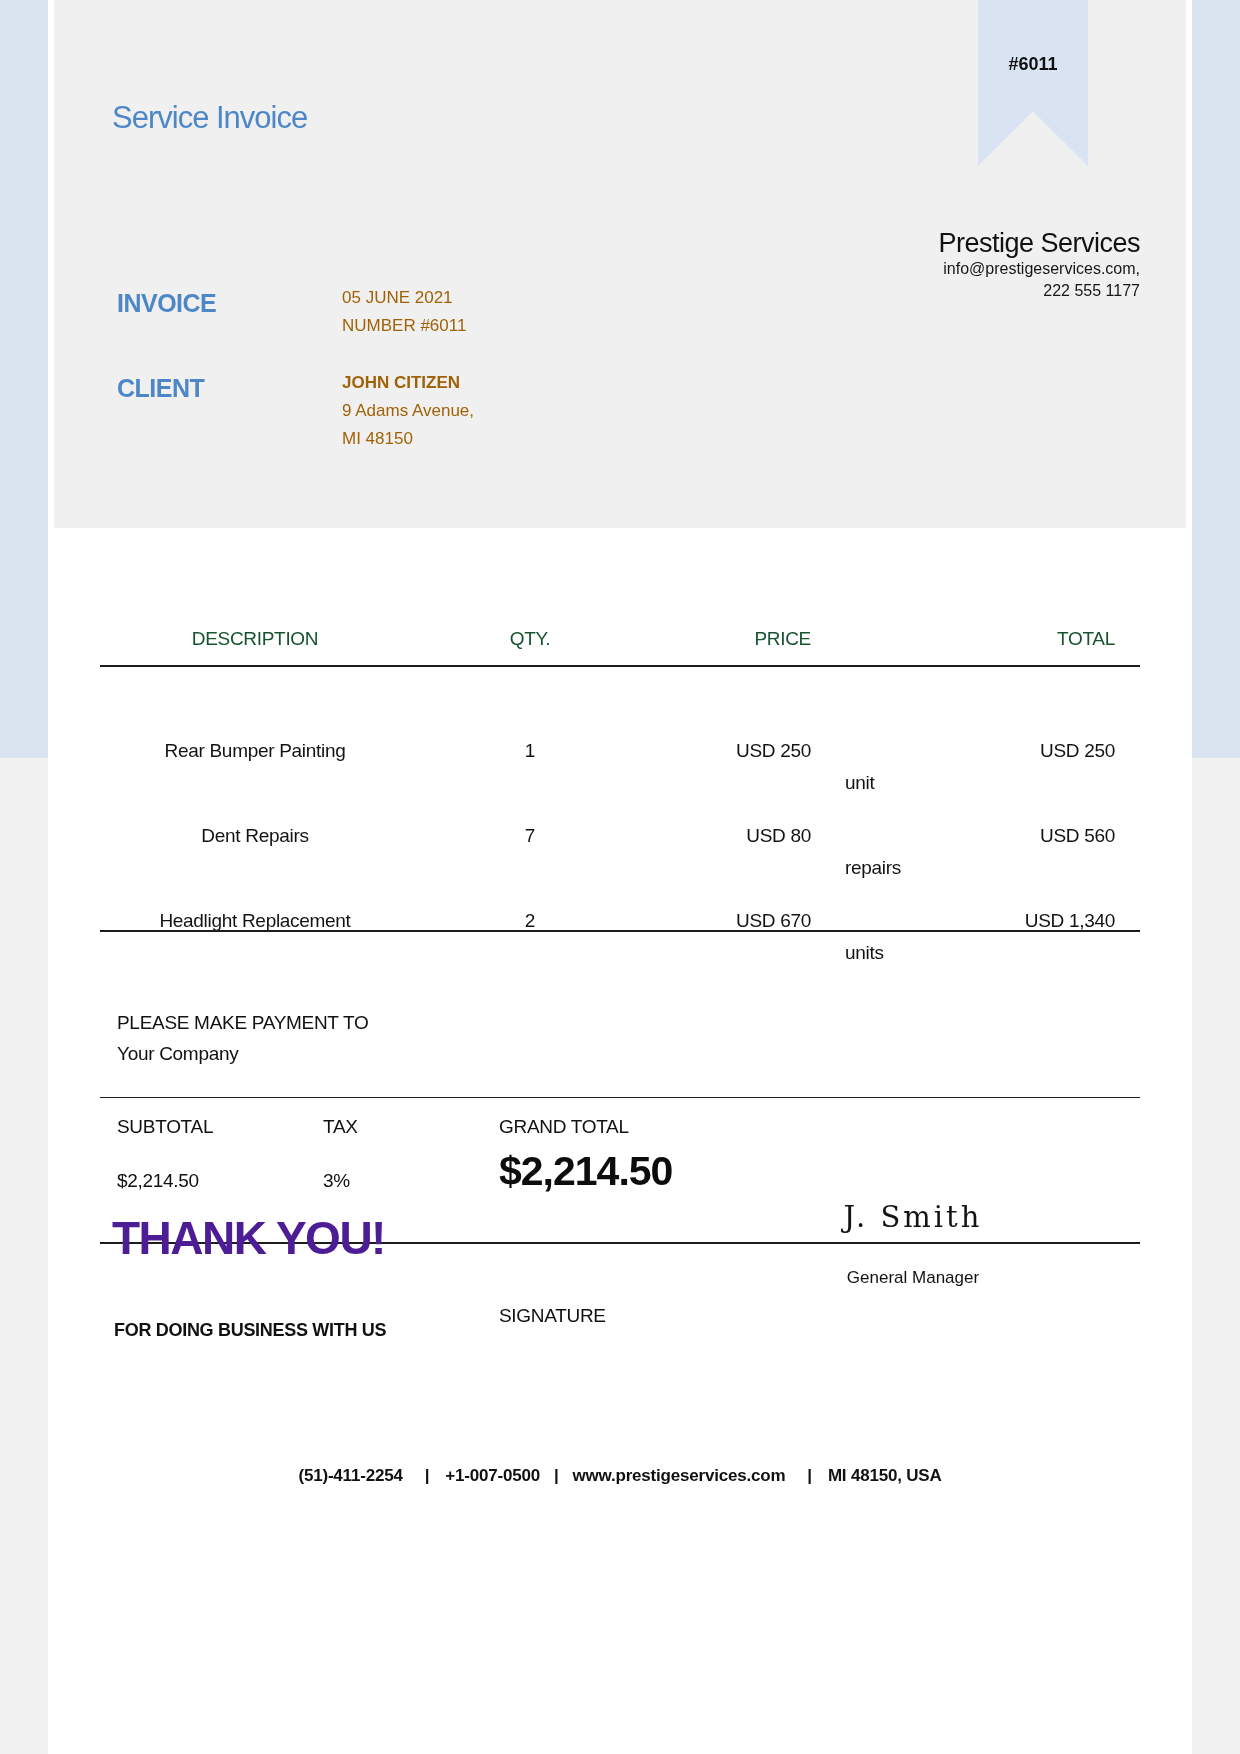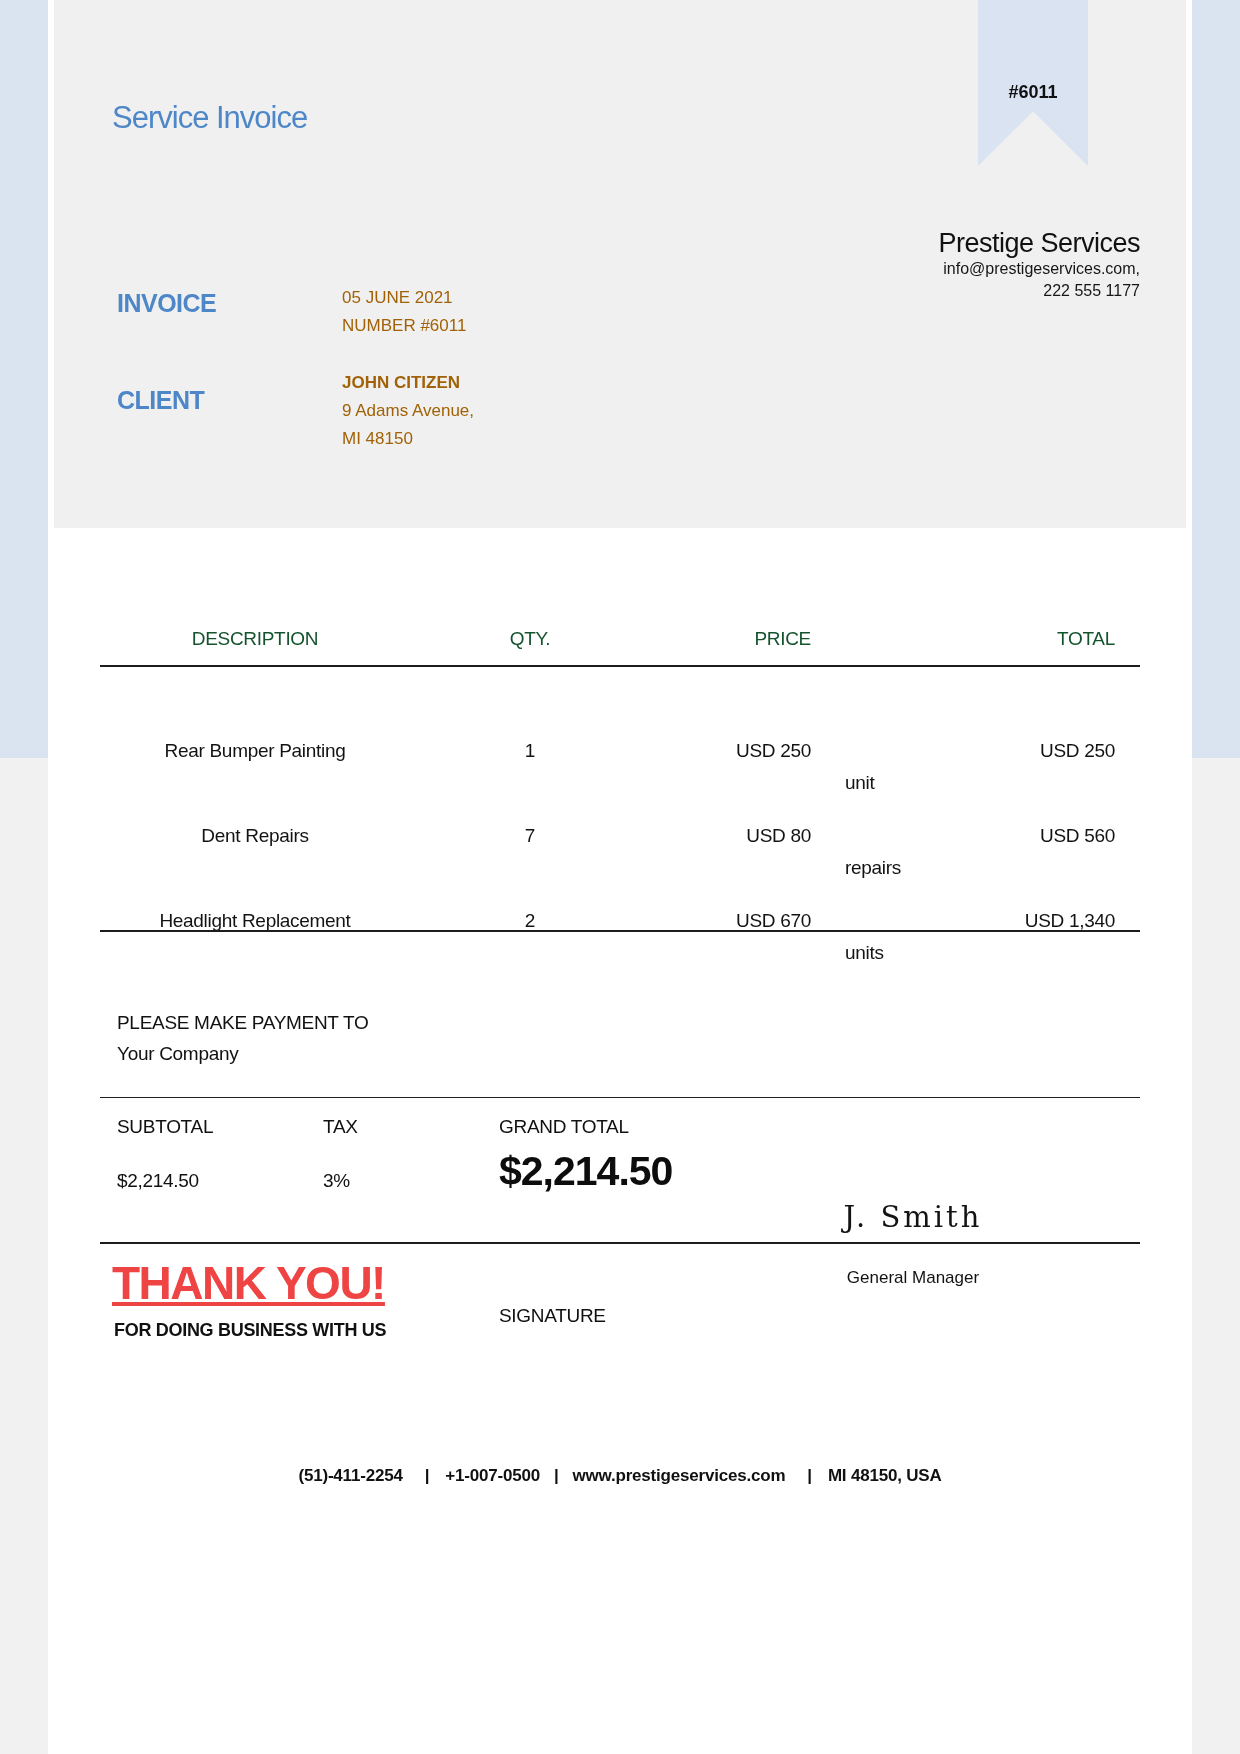--- a/index.html
+++ b/index.html
@@ -15,34 +15,34 @@
   .band-tail.left{left:0;}
   .band-tail.right{right:0;}
   .header-panel{position:absolute;left:54px;top:0;width:1132px;height:528px;background:var(--panel-gray,#f1f0f0);}
   
   .ribbon{
     position:absolute;left:978px;top:0;width:110px;height:166px;
     background:var(--ribbon-blue,#d9e3f1);
     clip-path:polygon(0 0,100% 0,100% 100%,50% 67%,0 100%);
     text-align:center;
   }
-  .ribbon .num{display:block;padding-top:54px;font-size:18px;font-weight:bold;color:#111;letter-spacing:0;margin-top:28px;}
+  .ribbon .num{display:block;padding-top:54px;font-size:18px;font-weight:bold;color:#111;letter-spacing:0;}
   
   .title{
     position:absolute;left:112px;top:100px;
     font-size:31px;font-weight:normal;color:var(--accent-blue,#4d87c8);letter-spacing:-1px;
   }
   
   .company{position:absolute;right:100px;top:228px;text-align:right;}
   .company .name{font-size:27px;font-weight:normal;letter-spacing:-0.5px;line-height:30px;}
   .company .line{font-size:16px;line-height:22px;color:#161616;}
   
   .sec-label{position:absolute;left:117px;font-size:25px;font-weight:bold;color:var(--accent-blue,#4d87c8);letter-spacing:-0.5px;}
   .sec-label.invoice{top:289px;}
-  .sec-label.client{top:374px;margin-top:12px;}
+  .sec-label.client{top:374px;}
   .meta{position:absolute;left:342px;font-size:17px;line-height:28px;color:#a16207;}
   .meta.invoice{top:284px;}
   .meta.client{top:369px;}
   .meta .strong{font-weight:bold;}
   
   .rule{position:absolute;left:100px;width:1040px;background:#1d1d1d;}
   .rule.r1{top:665px;height:2px;}
   .rule.r2{top:930px;height:2px;}
   .rule.r3{top:1097px;height:1px;}
   .rule.r4{top:1242px;height:2px;}
@@ -64,21 +64,21 @@
   .tot-label{position:absolute;top:1116px;font-size:19px;letter-spacing:-0.3px;}
   .tot-value{position:absolute;top:1170px;font-size:19px;letter-spacing:-0.3px;}
   .col-sub{left:117px;}
   .col-tax{left:323px;}
   .col-grand{left:499px;}
   .grand-value{
     position:absolute;left:499px;top:1148px;
     font-size:41px;font-weight:bold;letter-spacing:-1px;color:#0d0d0d;
   }
   
-  .thanks{position:absolute;left:112px;top:1256px;font-size:46px;font-weight:900;letter-spacing:-1.5px;color:#ef4444;text-decoration:underline;}
+  .thanks{position:absolute;left:112px;top:1211px;font-size:46px;font-weight:900;letter-spacing:-1.5px;color:#4c1d95;}
   .thanks-sub{position:absolute;left:114px;top:1320px;font-size:18px;font-weight:bold;letter-spacing:-0.3px;}
   .sig-label{position:absolute;left:499px;top:1305px;font-size:19px;letter-spacing:-0.3px;}
   .sig-block{position:absolute;left:793px;top:1200px;width:240px;text-align:center;}
   .sig-name{font-family:"DejaVu Serif",serif;font-size:29px;letter-spacing:3px;color:#131313;}
   .sig-title{margin-top:34px;font-size:17px;color:#131313;}
   
   .footer{position:absolute;left:100px;top:1466px;width:1040px;text-align:center;font-size:17px;font-weight:bold;letter-spacing:-0.2px;color:#111;}
   .footer .sep{margin:0 14px;font-weight:bold;}
   .footer .sep.wide{margin:0 16px 0 22px;}
 </style>

